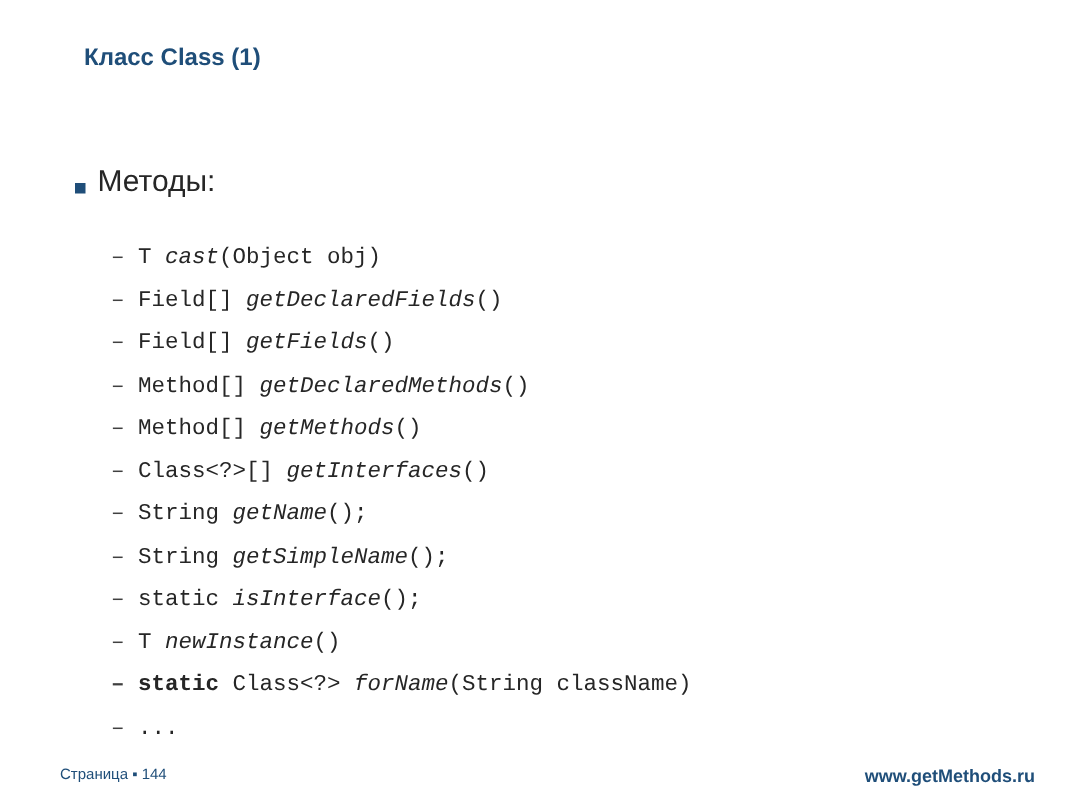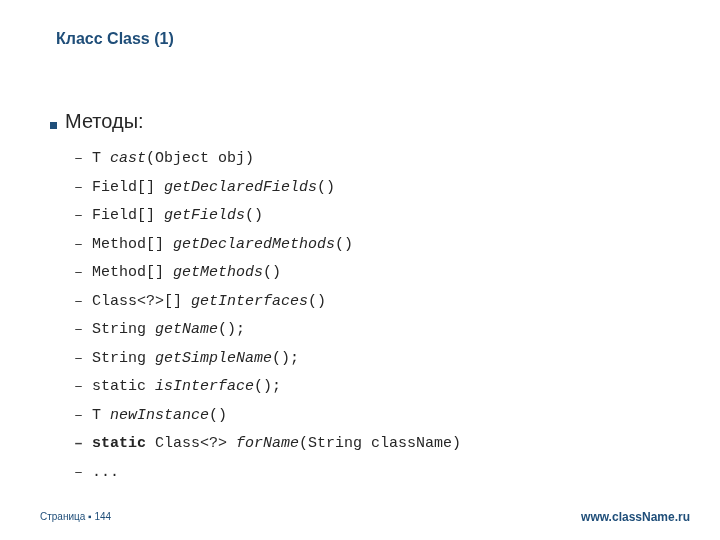--- a/index.html
+++ b/index.html
@@ -28,21 +28,21 @@
   }
   .content {
     position: absolute;
     left: 50px;
     top: 110px;
     right: 30px;
   }
   .section-row {
     display: flex;
     align-items: center;
-    margin-bottom: 12px;
+    margin-bottom: 25px;
   }
   .section-bullet {
     width: 7px;
     height: 7px;
     background: #1f4e79;
     margin-right: 8px;
     margin-top: 8px;
     flex-shrink: 0;
   }
   .section-label {
@@ -114,14 +114,14 @@
         <div class="method-row"><span class="dash">– </span><span>static </span><span class="method-name">isInterface</span><span>();</span></div>
         <div class="method-row"><span class="dash">– </span><span>T </span><span class="method-name">newInstance</span><span>()</span></div>
         <div class="method-row"><span class="dash kw-static">– </span><span class="kw-static">static</span><span> Class&lt;?&gt; </span><span class="method-name">forName</span><span>(String className)</span></div>
         <div class="method-row"><span class="dash">– </span><span class="dots">...</span></div>
       </div>
   </div>
 
   <div class="footer-left">
     <span>Страница ▪ </span><span>144</span>
   </div>
-  <div class="footer-right">www.className.ru</div>
+  <div class="footer-right">www.getMethods.ru</div>
 </div>
 
 </body></html>

